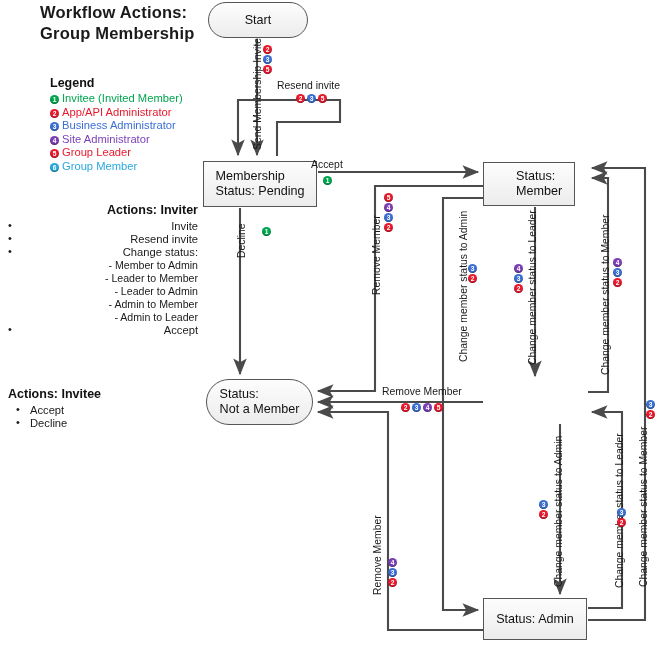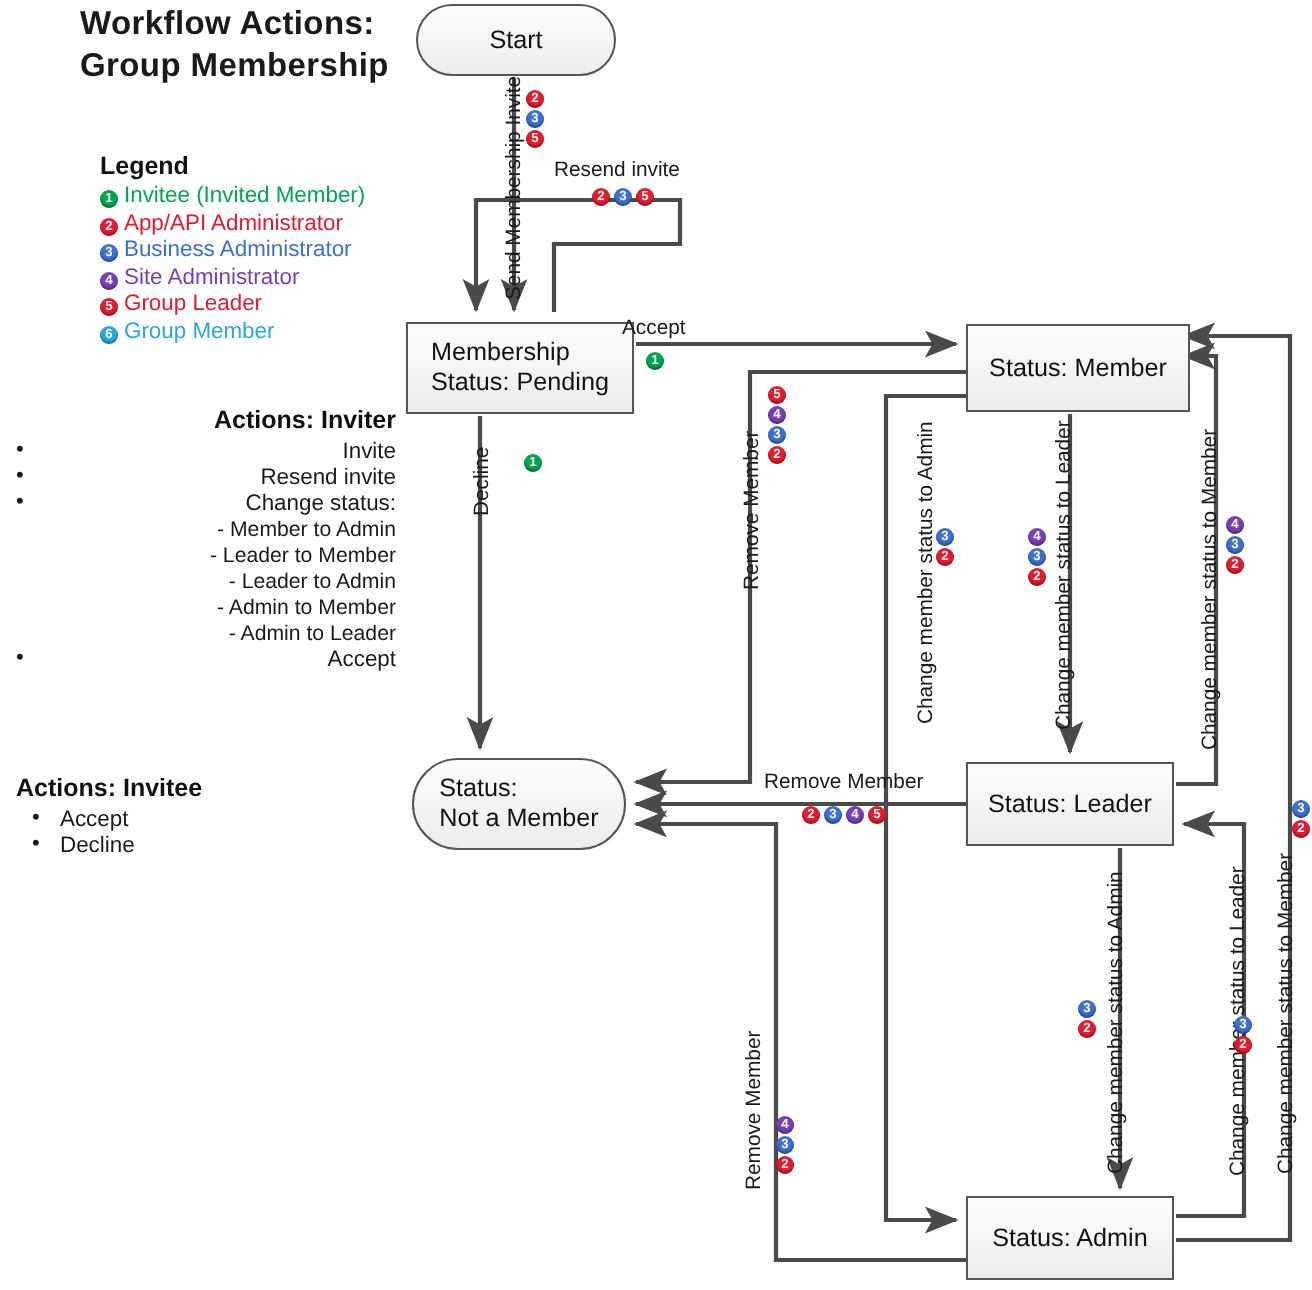--- a/index.html
+++ b/index.html
@@ -50,21 +50,21 @@
     background:linear-gradient(#fdfdfd,#ececec);
     border:1.6px solid #555;
     display:flex;align-items:center;justify-content:center;
     font-size:12.6px;line-height:15px;
     color:#111;
     box-sizing:border-box;
   }
   .node.rounded{border-radius:20px;}
   #n-start{left:208px;top:2px;width:100px;height:36px;}
   #n-pending{left:203px;top:161px;width:114px;height:46px;}
-  #n-member{left:483px;top:162px;width:112px;height:44px;}
+  #n-member{left:483px;top:162px;width:92px;height:44px;padding-left:32px;}
   #n-leader{left:483px;top:381px;width:104px;height:42px;}
   #n-admin{left:483px;top:598px;width:104px;height:42px;}
   #n-notmember{left:206px;top:379px;width:107px;height:46px;border-radius:23px;}
 
   
   .elabel{
     position:absolute;font-size:10.4px;color:#1a1a1a;white-space:nowrap;
   }
   .vert{transform-origin:0 0;}
   .badge-col{position:absolute;display:flex;flex-direction:column;gap:1px;}
@@ -114,23 +114,20 @@
 
   <div class="node rounded" id="n-start">
     <span>Start</span>
   </div>
   <div class="node" id="n-pending">
     <span style="white-space:pre-line">Membership
 Status: Pending</span>
   </div>
   <div class="node" id="n-member">
     <span>Status: Member</span>
-  </div>
-  <div class="node" id="n-leader">
-    <span>Status: Leader</span>
   </div>
   <div class="node" id="n-admin">
     <span>Status: Admin</span>
   </div>
   <div class="node rounded" id="n-notmember">
     <span style="white-space:pre-line">Status:
 Not a Member</span>
   </div>
 
   <div class="elabel vert" style="left:252px;top:150px;transform:rotate(-90deg);">Send Membership Invite</div>

